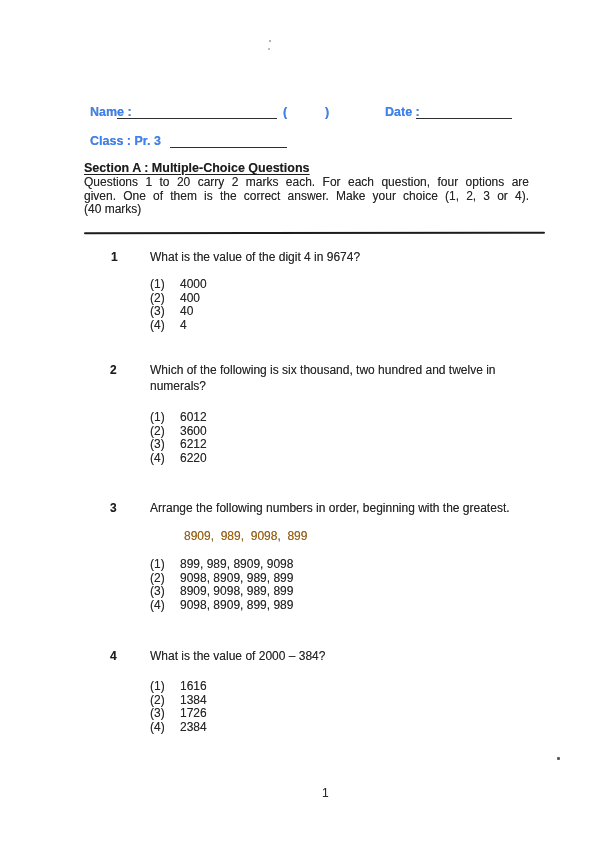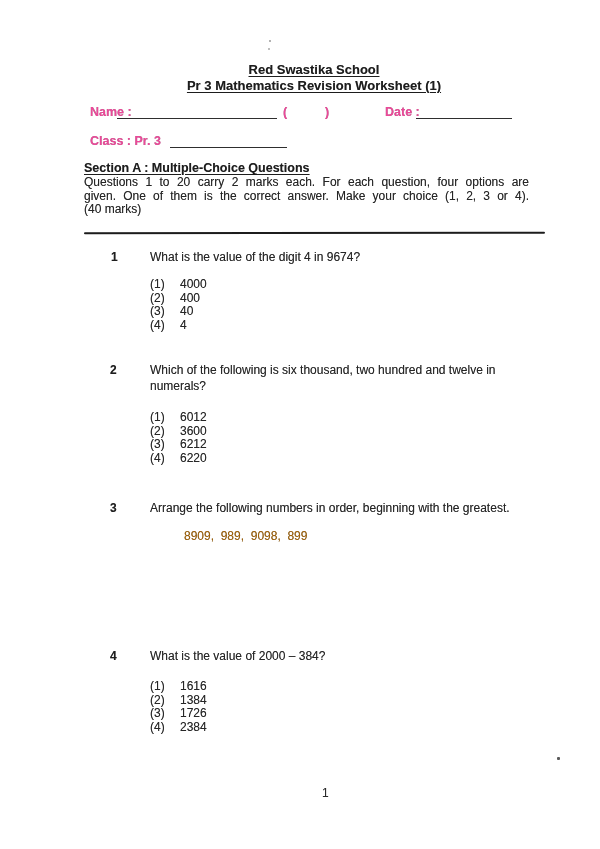--- a/index.html
+++ b/index.html
@@ -6,21 +6,21 @@
   .page {
     position:relative;
     width:600px; height:849px;
     background:#ffffff;
     font-family:"Liberation Sans", sans-serif;
     color:#2a2a2a;
     overflow:hidden;
   }
   .page * { text-shadow: 0 0 0.45px rgba(55,55,55,0.55); }
   .abs { position:absolute; }
-  .b { font-weight:700; color:#ec4899; }
+  .b { font-weight:700; color:#3b82f6; }
 
   
   .header {
     left:84px; top:62px; width:460px;
     text-align:center;
     font-size:13px; line-height:15.5px;
     font-weight:700; color:#1d1d1d;
   }
   .header .u {
     text-decoration:underline;
@@ -71,24 +71,20 @@
 </style>
 </head>
 <body>
 
 <div class="page">
 
   <span class="smudge-dot" style="left:269px; top:40px; width:2px; height:2px; background:#9a9a9a;"></span>
   <span class="smudge-dot" style="left:268px; top:48px; width:2px; height:2px; background:#a8a8a8;"></span>
   <span class="smudge-dot" style="left:557px; top:757px; width:3px; height:3px; background:#5a5a5a; border-radius:1px;"></span>
 
-  <div class="abs header">
-    <div class="u">Red Swastika School</div>
-    <div class="u">Pr 3 Mathematics Revision Worksheet (1)</div>
-  </div>
 
   <div class="abs field-row" style="top:105px;">
     <span class="abs b" style="left:6px;">Name :</span>
     <span class="uline" style="left:33px; width:160px;"></span>
     <span class="abs b" style="left:199px;">(</span>
     <span class="abs b" style="left:241px;">)</span>
     <span class="abs b" style="left:301px;">Date :</span>
     <span class="uline" style="left:332px; width:96px;"></span>
   </div>
 
@@ -130,20 +126,26 @@
     <div><span class="opt-label">(2)</span><span class="opt-value">3600</span></div>
     <div><span class="opt-label">(3)</span><span class="opt-value">6212</span></div>
     <div><span class="opt-label">(4)</span><span class="opt-value">6220</span></div>
   </div>
 
   <span class="abs qnum" style="left:110px; top:501px;">3</span>
   <div class="abs qtext" style="left:150px; top:501px; width:390px;">
     <div>Arrange the following numbers in order, beginning with the greatest.</div>
   </div>
   <div class="abs given" style="left:184px; top:529px;">8909,  989,  9098,  899</div>
+  <div class="abs opts" style="left:150px; top:558px;">
+    <div><span class="opt-label">(1)</span><span class="opt-value">899, 989, 8909, 9098</span></div>
+    <div><span class="opt-label">(2)</span><span class="opt-value">9098, 8909, 989, 899</span></div>
+    <div><span class="opt-label">(3)</span><span class="opt-value">8909, 9098, 989, 899</span></div>
+    <div><span class="opt-label">(4)</span><span class="opt-value">9098, 8909, 899, 989</span></div>
+  </div>
 
   <span class="abs qnum" style="left:110px; top:649px;">4</span>
   <div class="abs qtext" style="left:150px; top:649px; width:390px;">
     <div>What is the value of 2000 – 384?</div>
   </div>
   <div class="abs opts" style="left:150px; top:680px;">
     <div><span class="opt-label">(1)</span><span class="opt-value">1616</span></div>
     <div><span class="opt-label">(2)</span><span class="opt-value">1384</span></div>
     <div><span class="opt-label">(3)</span><span class="opt-value">1726</span></div>
     <div><span class="opt-label">(4)</span><span class="opt-value">2384</span></div>

